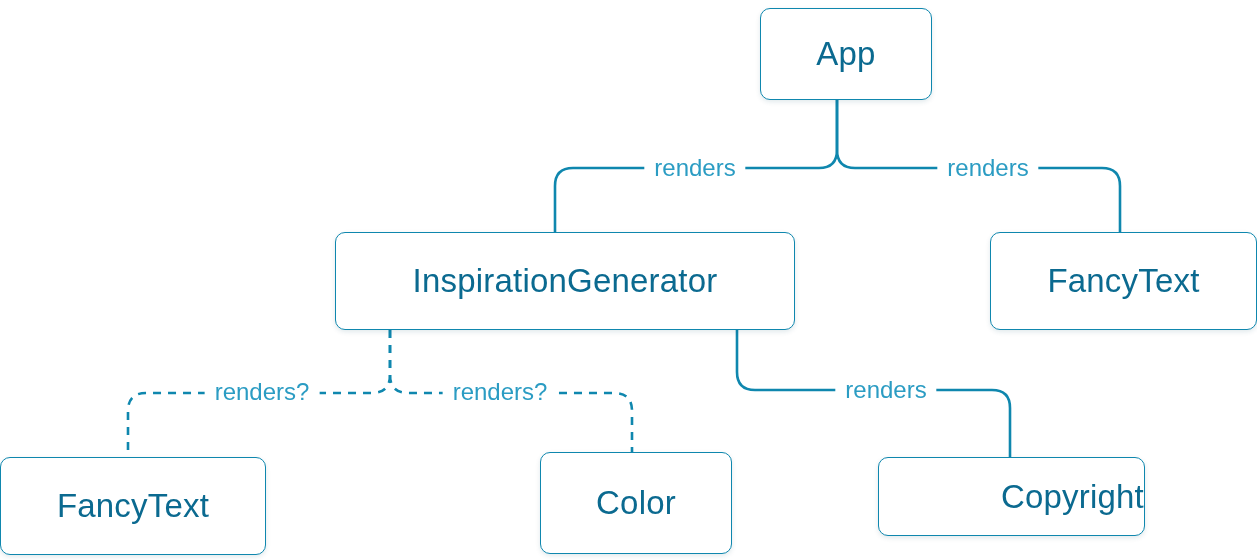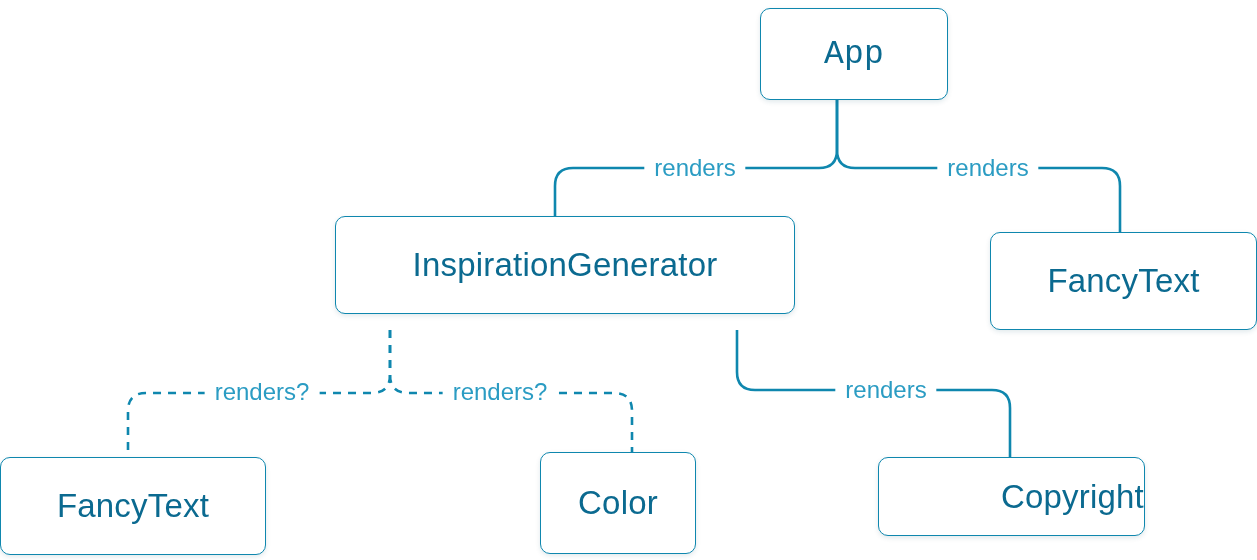--- a/index.html
+++ b/index.html
@@ -50,25 +50,25 @@
     position:absolute;
     transform:translate(-50%,-50%);
     background:#ffffff;
     padding:1px 10px;
     color:var(--edge-label);
     font-size:24px;
     font-weight:400;
     white-space:nowrap;
   }
   
-  .node-app{left:760px;top:8px;width:188px;height:92px;font-family:Liberation Mono, monospace;}
-  .node-inspiration{left:335px;top:216px;width:460px;height:98px;}
+  .node-app{left:760px;top:8px;width:172px;height:92px;}
+  .node-inspiration{left:335px;top:232px;width:460px;height:98px;}
   .node-fancytext-top{left:990px;top:232px;width:267px;height:98px;}
   .node-fancytext-bottom{left:0px;top:457px;width:266px;height:98px;}
-  .node-color{left:540px;top:452px;width:156px;height:102px;}
+  .node-color{left:540px;top:452px;width:192px;height:102px;}
   .node-copyright{left:878px;top:457px;width:267px;height:79px;justify-content:flex-end;}
   
   .label-renders-left{left:695px;top:168px;}
   .label-renders-right{left:988px;top:168px;}
   .label-renders-q-left{left:262px;top:392px;}
   .label-renders-q-right{left:500px;top:392px;}
   .label-renders-copyright{left:886px;top:390px;}
 </style>
 </head>
 <body>

